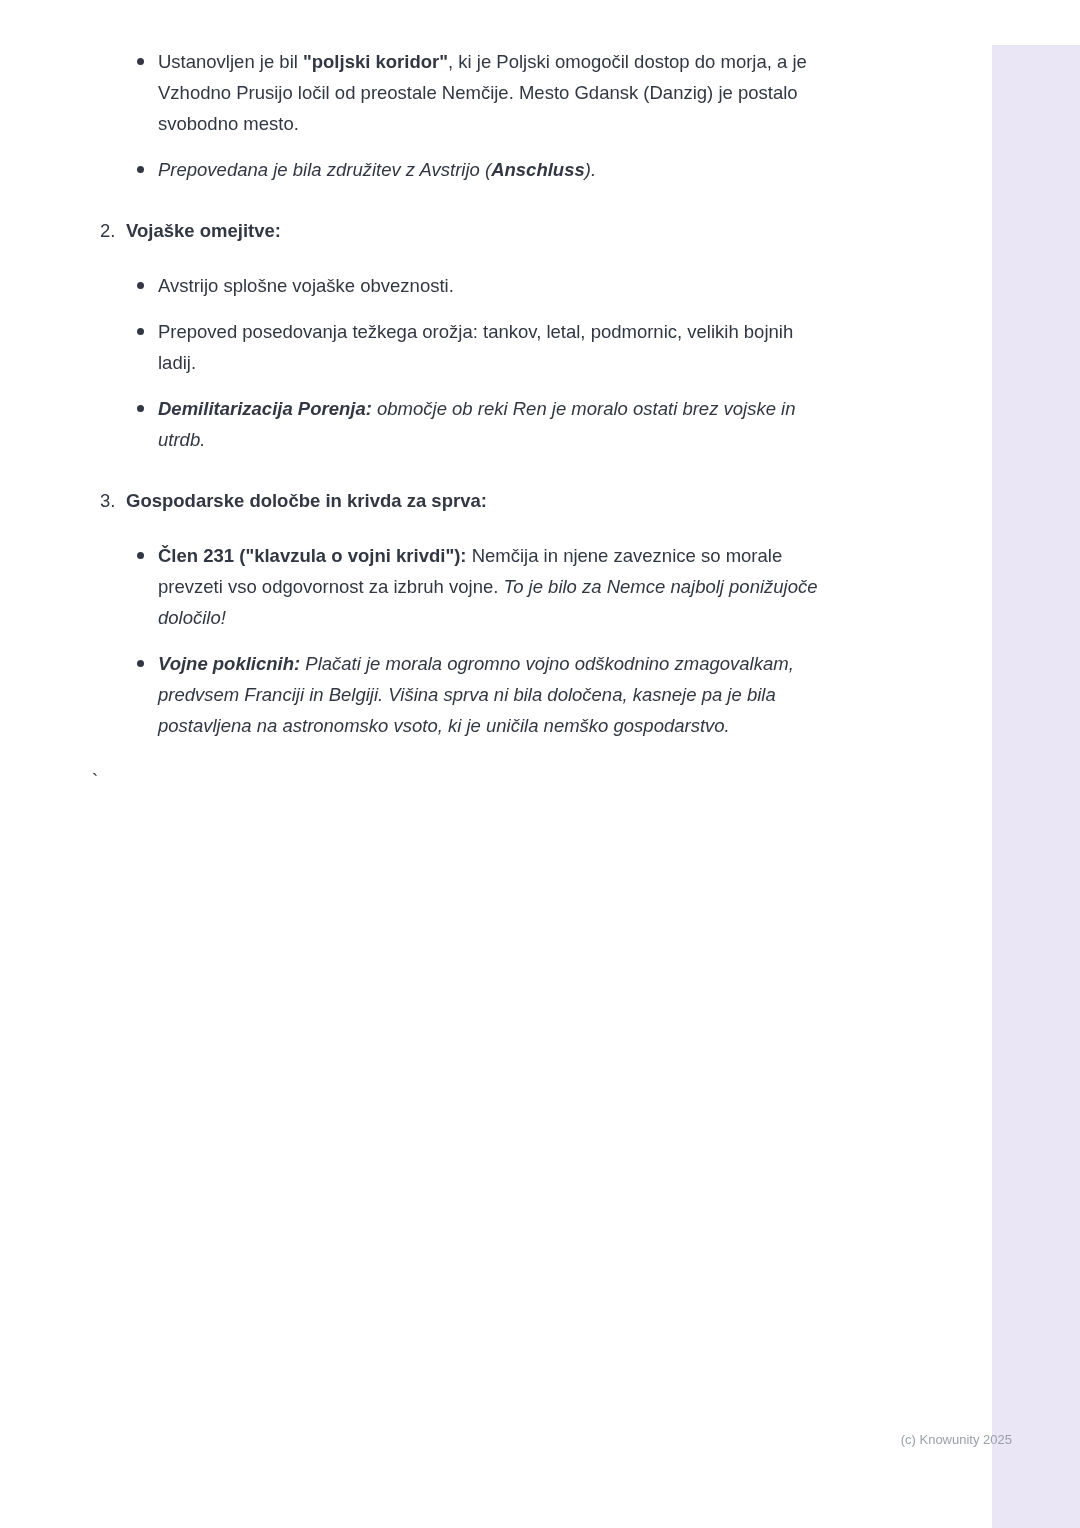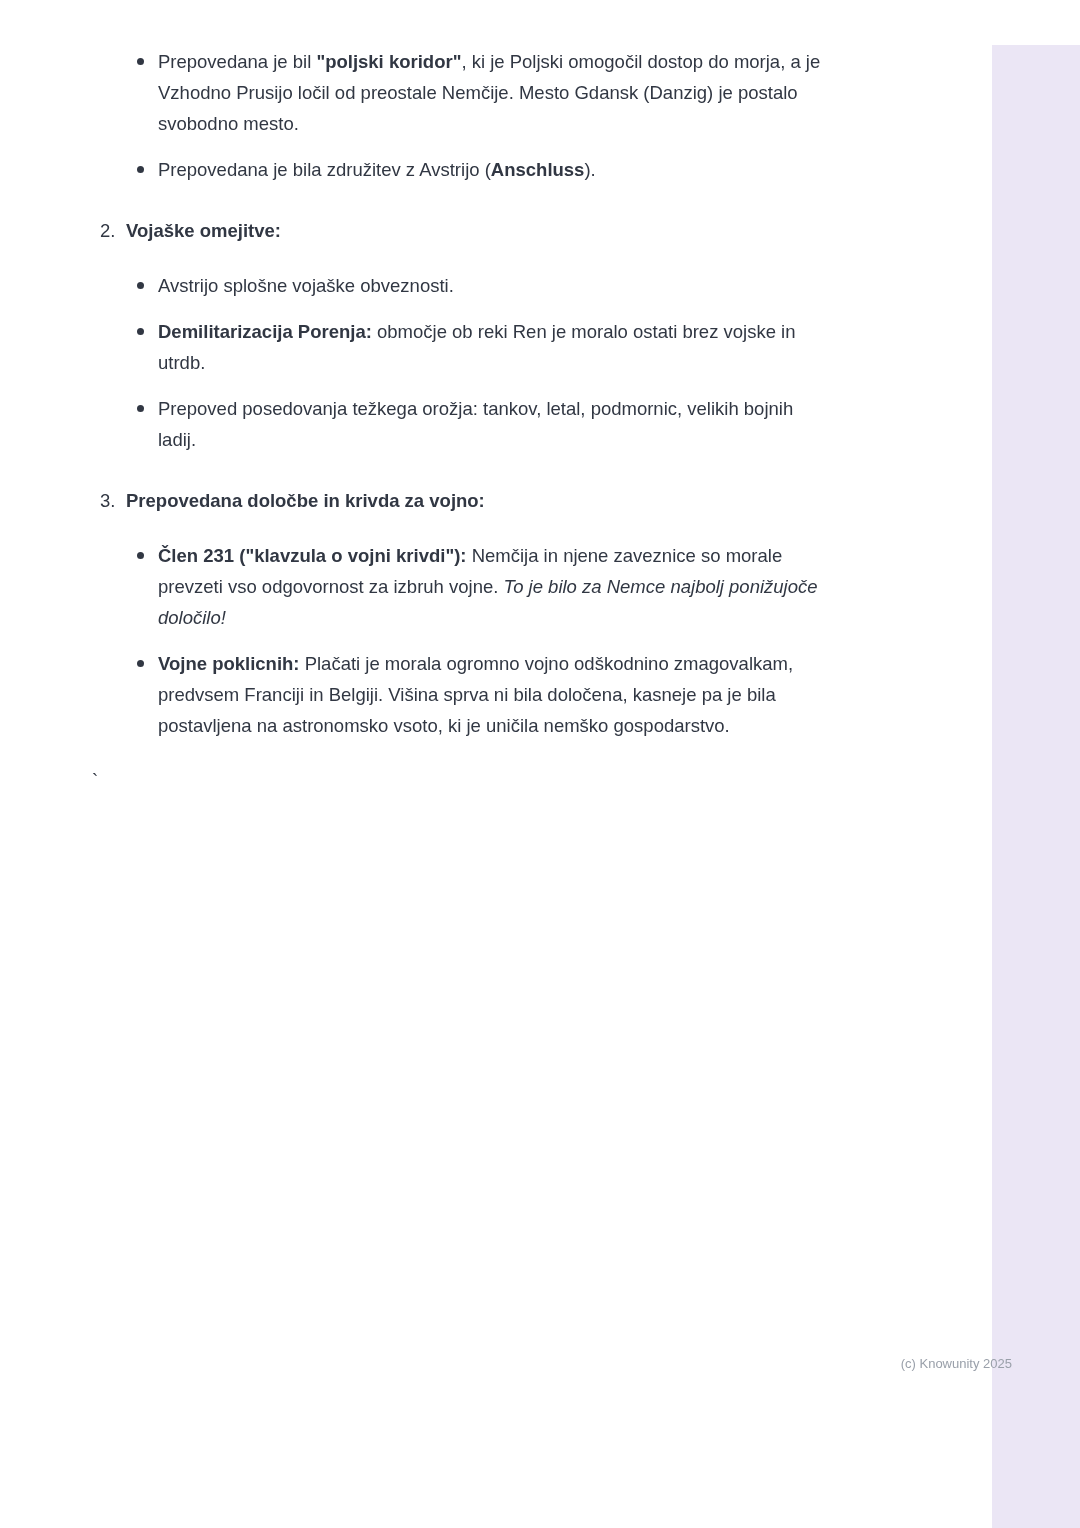--- a/index.html
+++ b/index.html
@@ -33,21 +33,21 @@
   ul.bullet-list {
     list-style: none;
     margin: 0 0 4px 0;
     padding: 0;
   }
   li.bullet-item {
     position: relative;
     padding-left: 58px;
     margin-bottom: 15px;
   }
-  li.bullet-item:last-child { margin-bottom: 0; }
+  li.bullet-item:last-child { margin-bottom: 0; font-style: italic; }
   .bullet-marker {
     position: absolute;
     left: 37px;
     top: 12px;
     width: 7px;
     height: 7px;
     border-radius: 50%;
     background: #313743;
   }
   .numbered-heading {
@@ -62,64 +62,64 @@
     font-weight: 700;
   }
   .item-text strong { font-weight: 700; }
   .item-text em { font-style: italic; }
   .stray-char {
     margin: 24px 0 0 -8px;
     font-size: 18.5px;
   }
   .footer {
     position: absolute;
-    top: 1356px;
+    top: 1432px;
     right: 68px;
     font-size: 13px;
     color: #9aa0aa;
     z-index: 2;
   }
 </style>
 </head>
 <body>
 
 <div class="page" style="background: rgb(255, 255, 255); color: rgb(49, 55, 67);">
   <div class="side-strip" style="background: rgb(235, 230, 245);"></div>
   <div class="content">
       <ul class="bullet-list">
         <li class="bullet-item">
           <span class="bullet-marker"></span>
-          <div class="item-text"><span>Prepovedana je bil </span><strong>"poljski koridor"</strong><span>, ki je Poljski omogočil dostop do morja, a je Vzhodno Prusijo ločil od preostale Nemčije. Mesto Gdansk (Danzig) je postalo svobodno mesto.</span></div>
+          <div class="item-text"><span>Ustanovljen je bil </span><strong>"poljski koridor"</strong><span>, ki je Poljski omogočil dostop do morja, a je Vzhodno Prusijo ločil od preostale Nemčije. Mesto Gdansk (Danzig) je postalo svobodno mesto.</span></div>
         </li>
         <li class="bullet-item">
           <span class="bullet-marker"></span>
           <div class="item-text"><span>Prepovedana je bila združitev z Avstrijo (</span><strong>Anschluss</strong><span>).</span></div>
         </li>
       </ul>
       <div class="numbered-heading">
         <span class="heading-number">2.</span>
         <span class="heading-title">Vojaške omejitve:</span>
       </div>
       <ul class="bullet-list">
         <li class="bullet-item">
           <span class="bullet-marker"></span>
           <div class="item-text"><span>Avstrijo splošne vojaške obveznosti.</span></div>
         </li>
         <li class="bullet-item">
           <span class="bullet-marker"></span>
-          <div class="item-text"><strong>Demilitarizacija Porenja:</strong><span> območje ob reki Ren je moralo ostati brez vojske in utrdb.</span></div>
+          <div class="item-text"><span>Prepoved posedovanja težkega orožja: tankov, letal, podmornic, velikih bojnih ladij.</span></div>
         </li>
         <li class="bullet-item">
           <span class="bullet-marker"></span>
-          <div class="item-text"><span>Prepoved posedovanja težkega orožja: tankov, letal, podmornic, velikih bojnih ladij.</span></div>
+          <div class="item-text"><strong>Demilitarizacija Porenja:</strong><span> območje ob reki Ren je moralo ostati brez vojske in utrdb.</span></div>
         </li>
       </ul>
       <div class="numbered-heading">
         <span class="heading-number">3.</span>
-        <span class="heading-title">Prepovedana določbe in krivda za vojno:</span>
+        <span class="heading-title">Gospodarske določbe in krivda za sprva:</span>
       </div>
       <ul class="bullet-list">
         <li class="bullet-item">
           <span class="bullet-marker"></span>
           <div class="item-text"><strong>Člen 231 ("klavzula o vojni krivdi"):</strong><span> Nemčija in njene zaveznice so morale prevzeti vso odgovornost za izbruh vojne. </span><em>To je bilo za Nemce najbolj ponižujoče določilo!</em></div>
         </li>
         <li class="bullet-item">
           <span class="bullet-marker"></span>
           <div class="item-text"><strong>Vojne poklicnih:</strong><span> Plačati je morala ogromno vojno odškodnino zmagovalkam, predvsem Franciji in Belgiji. Višina sprva ni bila določena, kasneje pa je bila postavljena na astronomsko vsoto, ki je uničila nemško gospodarstvo.</span></div>
         </li>

